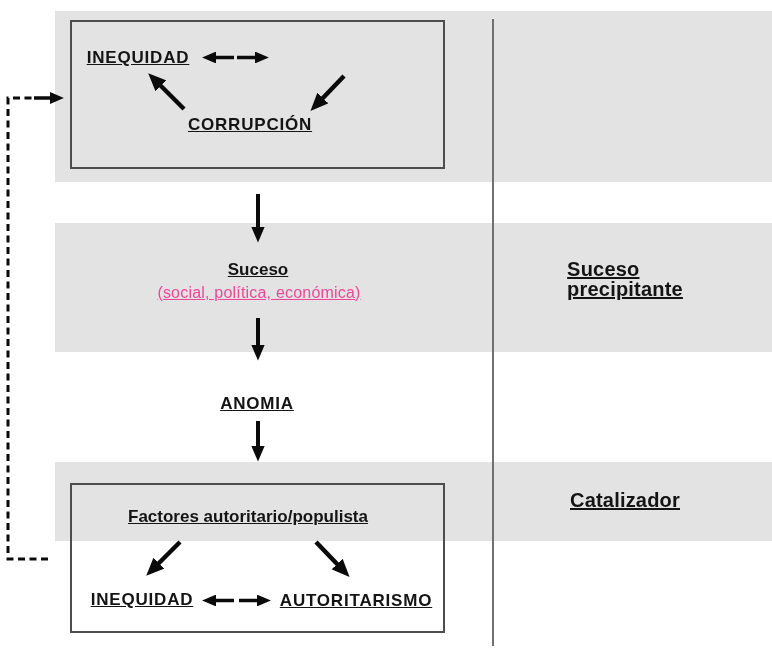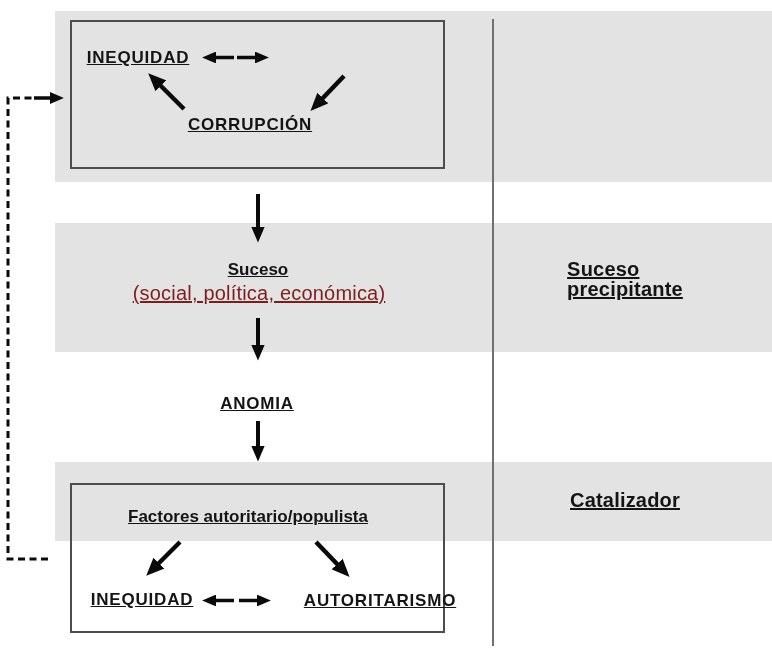--- a/index.html
+++ b/index.html
@@ -39,39 +39,39 @@
     transform: translate(-50%, -50%);
     white-space: nowrap;
     font-weight: bold;
     font-size: 17px;
     line-height: 20px;
     text-decoration: underline;
   }
   .caps { letter-spacing: 0.8px; }
   .t.subtitle {
     font-weight: normal;
-    font-size: 20px;
-    color: #7f1d1d;
+    font-size: 16px;
+    color: #ec4899;
     letter-spacing: 0.2px;
   }
   .t.stage { font-size: 20px; letter-spacing: 0.2px; }
   .prewrap { white-space: pre-line; }
   
   .pos-inequidad     { left: 138px; top: 58px;  }
   .pos-desconfianza  { left: 354px; top: 58px;  }
   .pos-corrupcion    { left: 250px; top: 125px; }
   .pos-lbl-structural{ left: 626px; top: 95px;  }
   .pos-crisis        { left: 258px; top: 270px; }
   .pos-crisis-sub    { left: 259px; top: 293px; }
   .pos-lbl-precip    { left: 625px; top: 279px; }
   .pos-anomia        { left: 257px; top: 404px; }
   .pos-caudillo      { left: 248px; top: 517px; }
   .pos-lbl-catalyst  { left: 625px; top: 500px; }
   .pos-hostilidad    { left: 142px; top: 600px; }
-  .pos-autoritarismo { left: 356px; top: 601px; margin-left: 24px; }
+  .pos-autoritarismo { left: 356px; top: 601px; }
   svg.arrows {
     position: absolute;
     left: 0; top: 0;
     width: 772px; height: 648px;
     pointer-events: none;
   }
   svg.arrows line, svg.arrows polyline { stroke: #0a0a0a; }
 </style>
 </head>
 <body>

